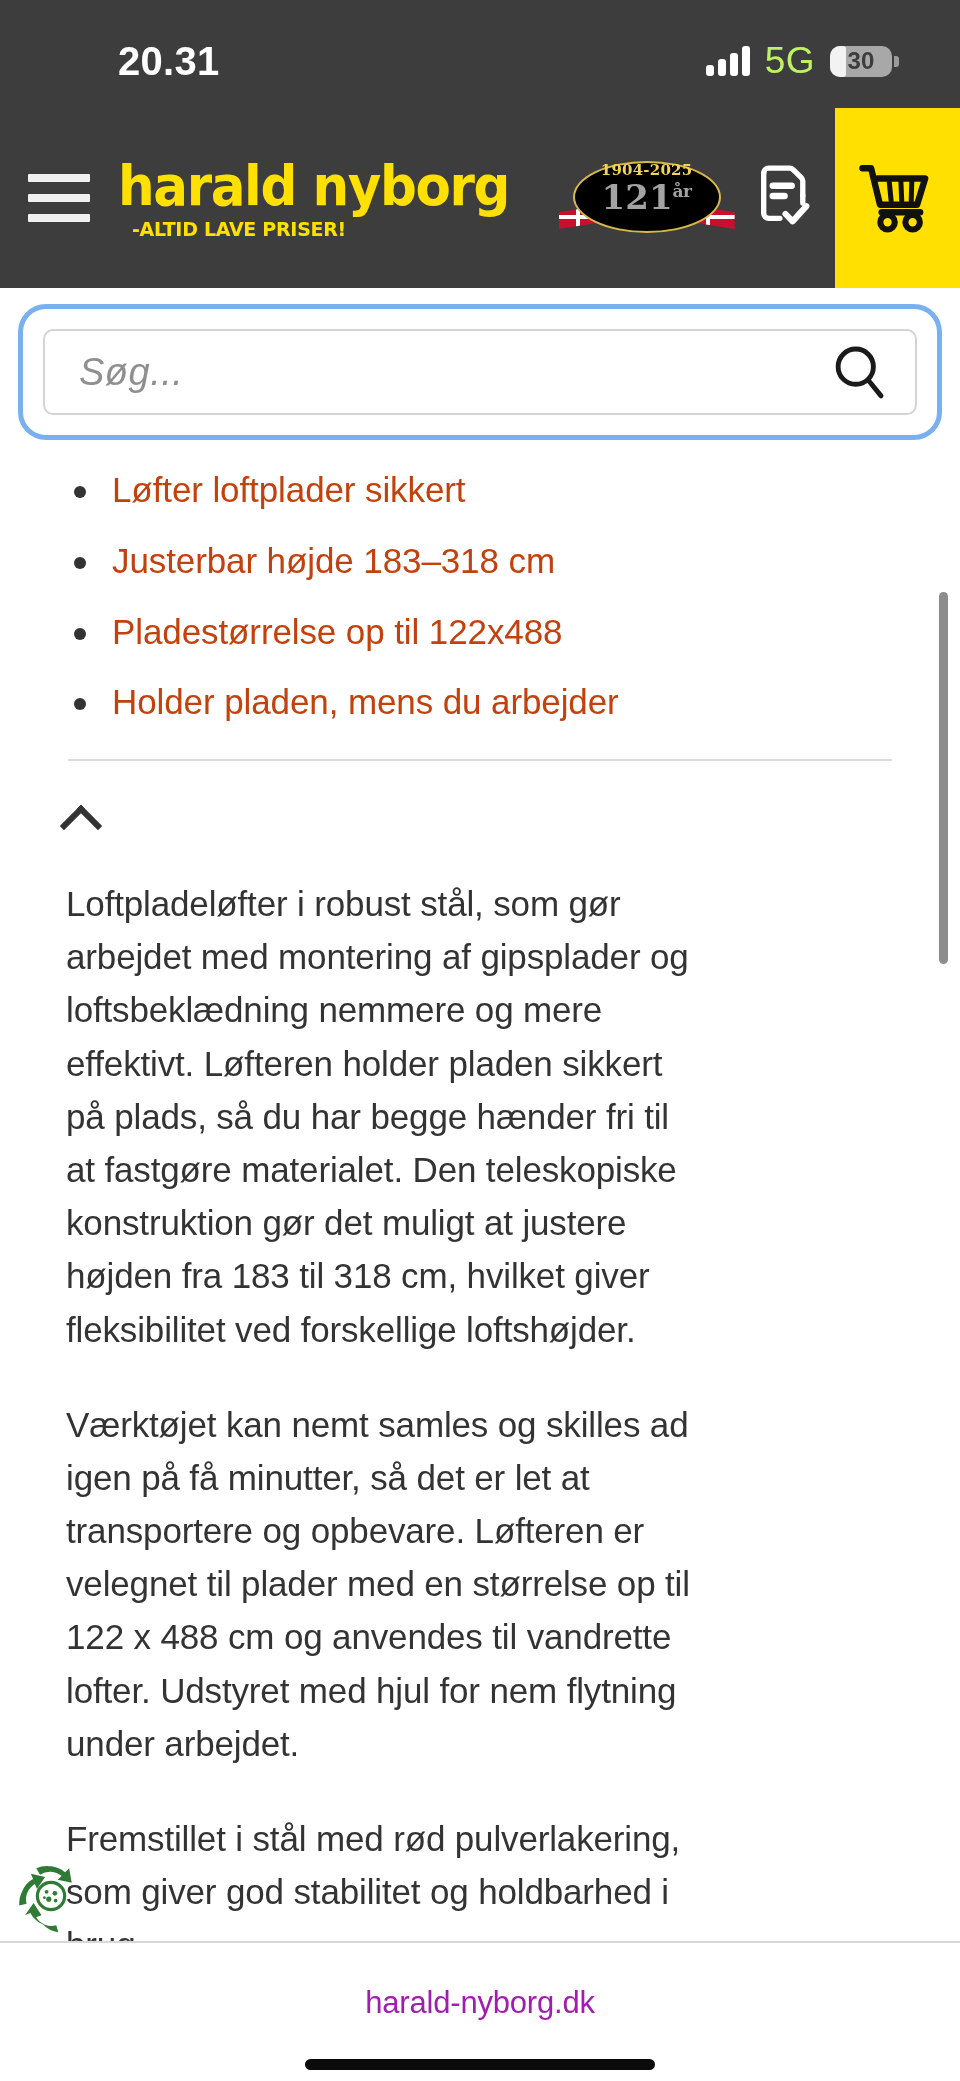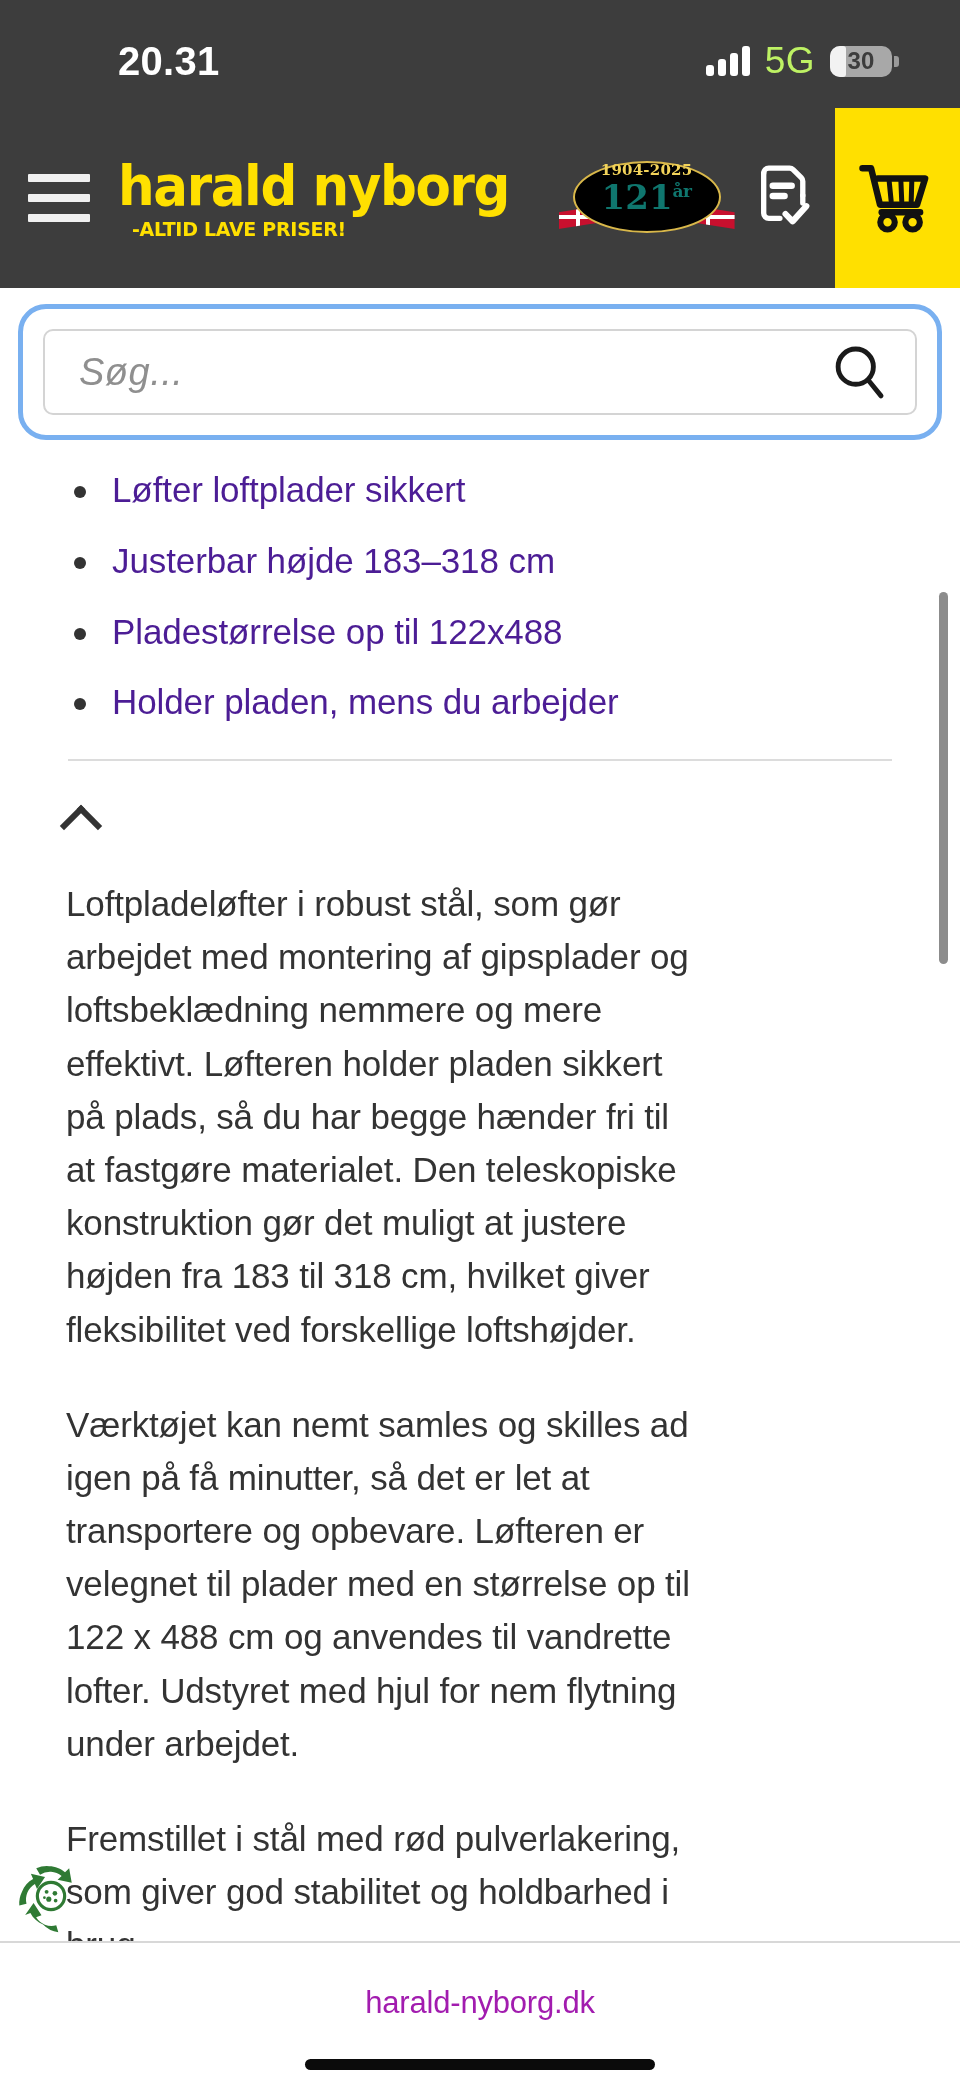--- a/index.html
+++ b/index.html
@@ -182,21 +182,21 @@
     font-size: 15px;
     font-weight: 700;
     color: #f2d35a;
     line-height: 1;
     letter-spacing: 0.2px;
   }
   .anniv-num {
     font-family: "DejaVu Serif", serif;
     font-size: 34px;
     font-weight: 700;
-    color: #0f766e;
+    color: #a3a3a3;
     line-height: 1;
     margin-top: 2px;
   }
   .anniv-num sup {
     font-size: 17px;
     vertical-align: super;
     letter-spacing: -0.5px;
   }
   .flag {
     position: absolute;
@@ -275,21 +275,21 @@
     padding: 0 62px 0 62px;
   }
   ul.feature-list {
     list-style: none;
     margin: 0;
     padding: 14px 0 0 0;
   }
   ul.feature-list li {
     position: relative;
     font-size: 35px;
-    color: #4c1d95;
+    color: #c2410c;
     padding-left: 50px;
     margin-bottom: 27px;
     line-height: 1.25;
     letter-spacing: -0.1px;
   }
   ul.feature-list li::before {
     content: "";
     position: absolute;
     left: 12px;
     top: 18px;

